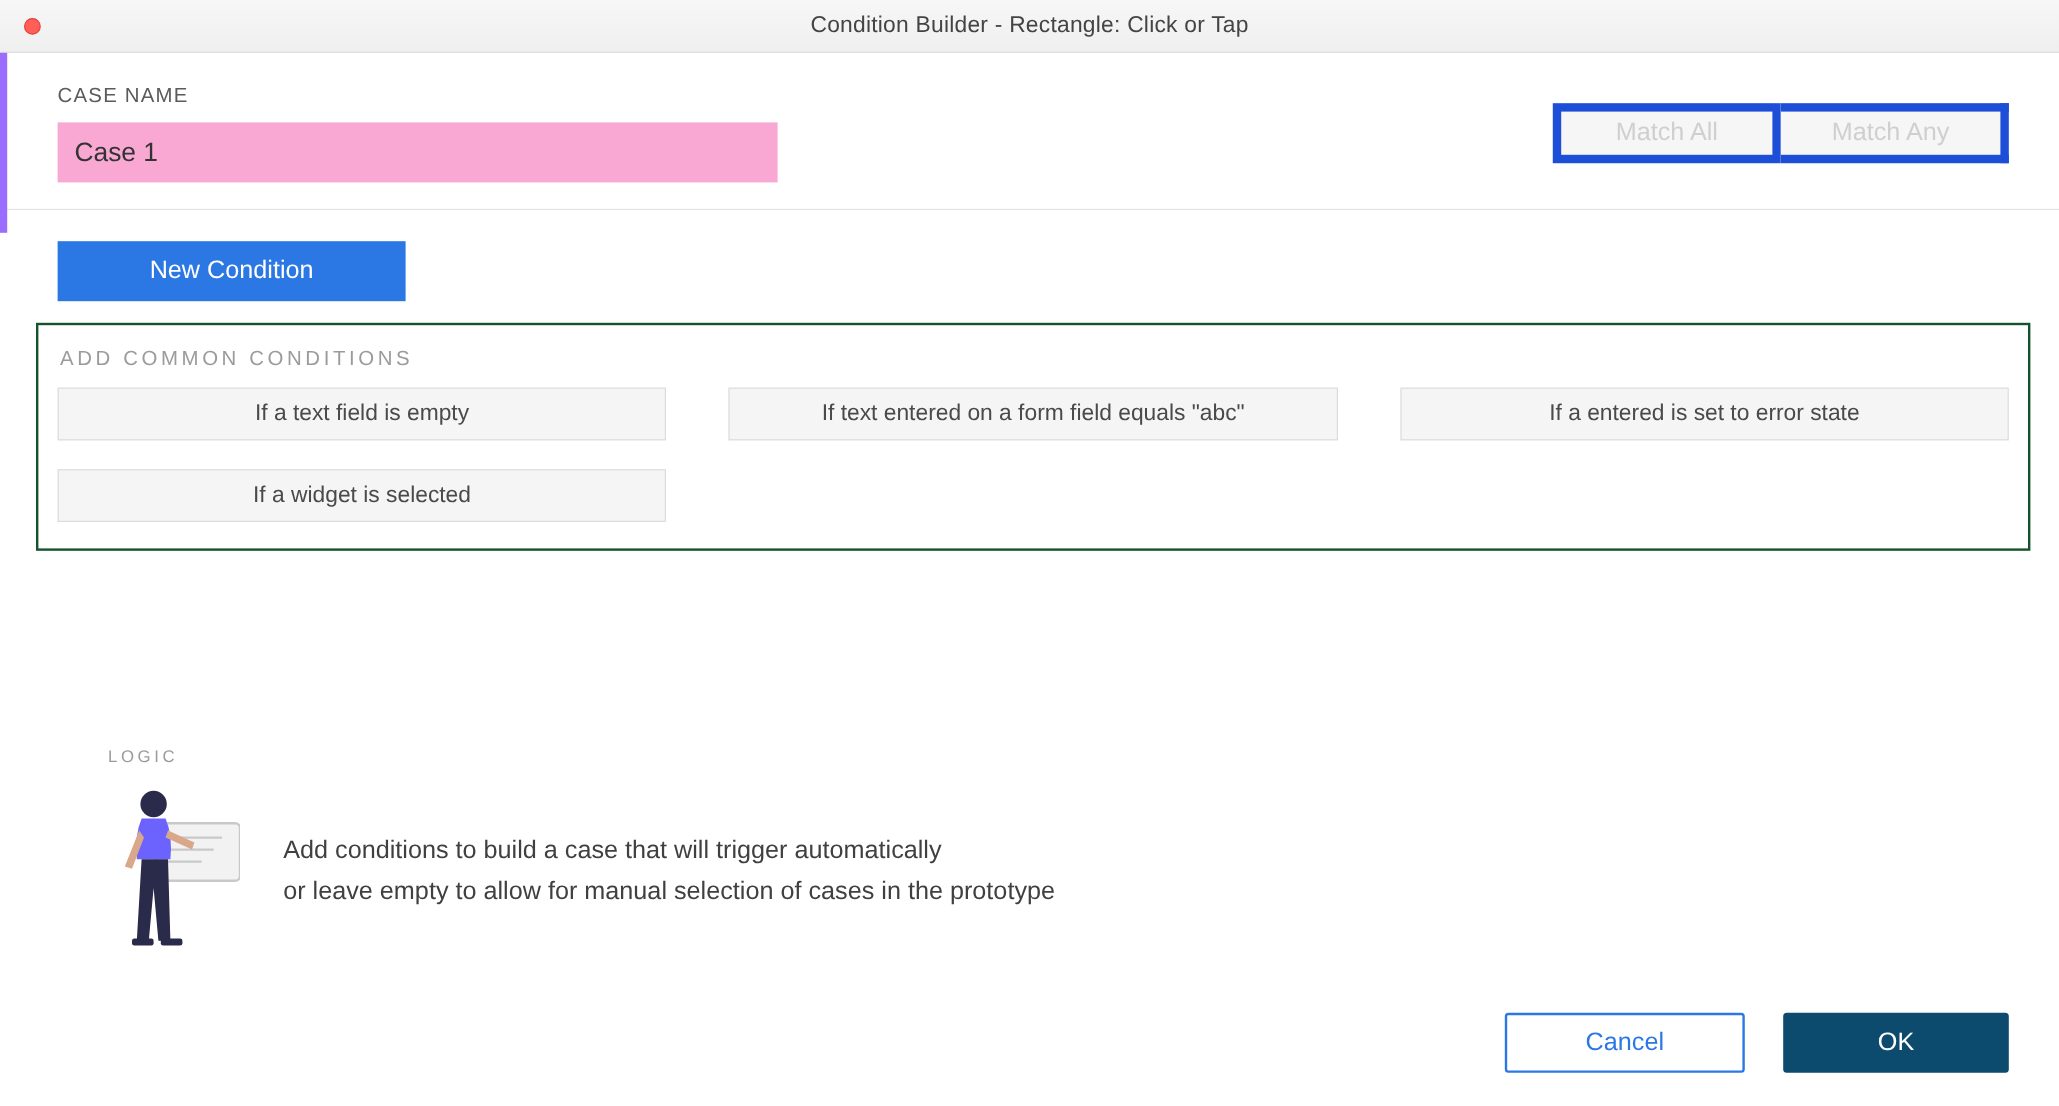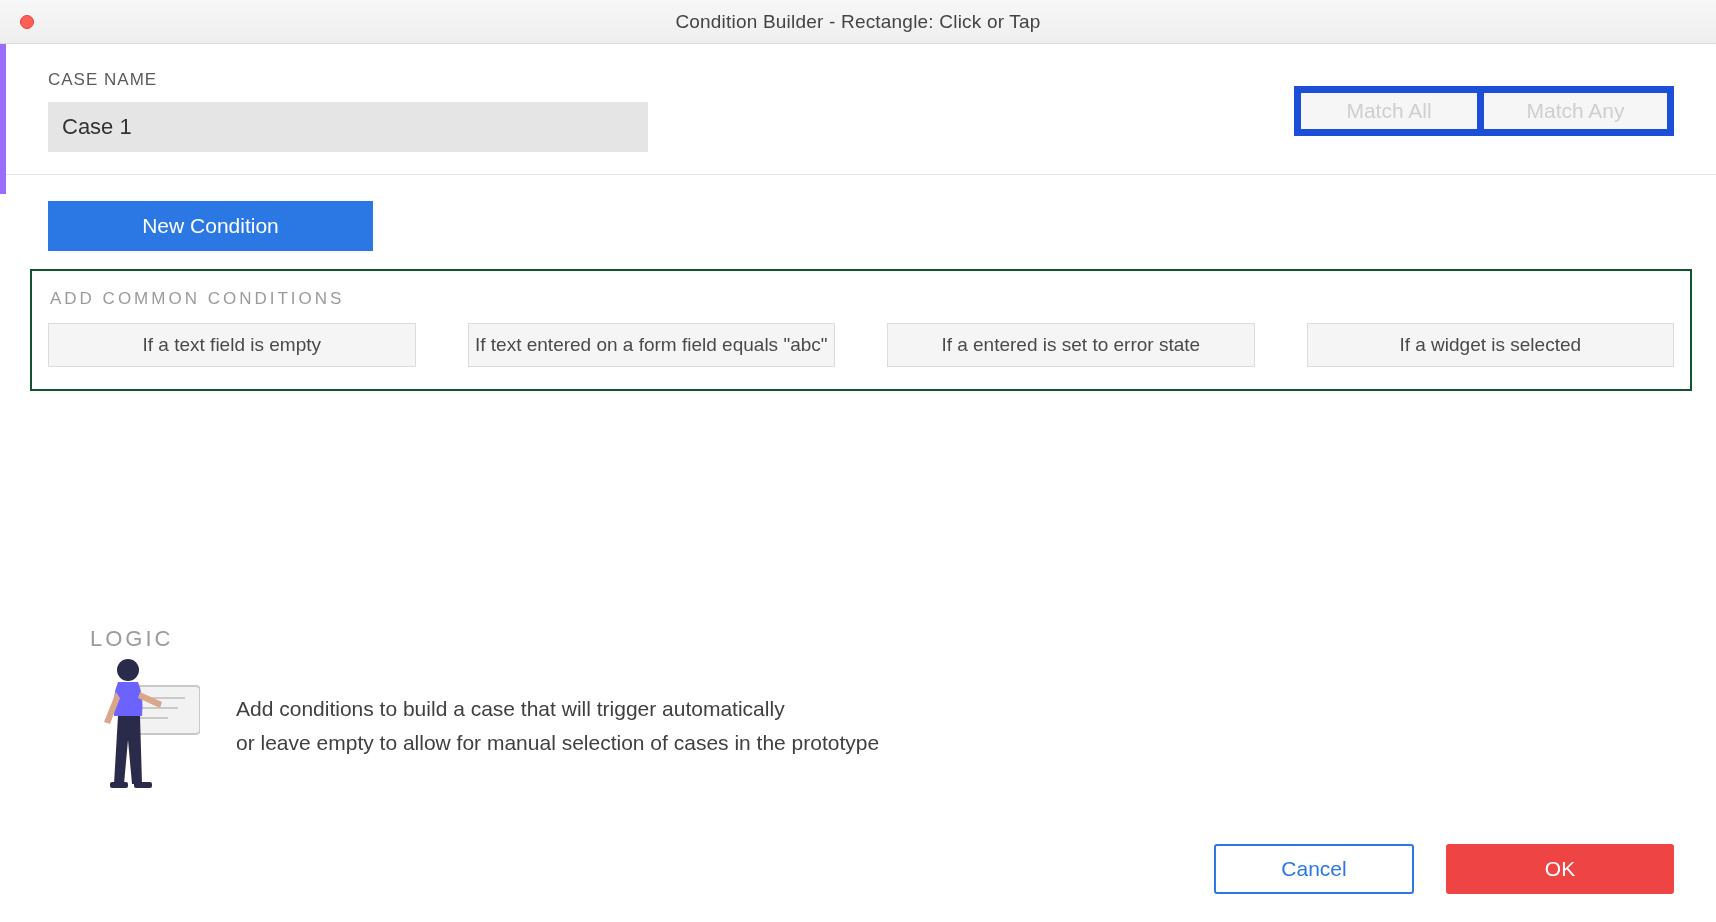--- a/index.html
+++ b/index.html
@@ -78,21 +78,21 @@
     }
     .case-label {
       font-size: 17px;
       color: #5b5b5b;
       letter-spacing: 1px;
       margin-bottom: 12px;
     }
     .case-input {
       width: 600px;
       height: 50px;
-      background: #e5e5e5;
+      background: #f9a8d4;
       border: none;
       padding: 0 14px;
       font-size: 22px;
       color: #333;
       outline: none;
     }
     .match-group {
       display: flex;
       gap: 0;
     }
@@ -111,60 +111,60 @@
     .main-area {
       padding: 26px 42px 0 42px;
       flex: 1;
       display: flex;
       flex-direction: column;
     }
     .new-condition-btn {
       background: #2b78e4;
       color: #fff;
       border: none;
-      width: 325px;
+      width: 290px;
       height: 50px;
       font-size: 21px;
       cursor: pointer;
       margin-bottom: 18px;
     }
     .highlight-box {
       border: 2px solid #14532d;
       padding: 18px 16px 22px 16px;
       margin: 0 -18px;
     }
     .sub-heading {
       font-size: 17px;
       color: #9b9b9b;
       letter-spacing: 3px;
       margin-bottom: 14px;
       padding-left: 2px;
     }
     .common-grid {
       display: grid;
-      grid-template-columns: repeat(4, 1fr);
-      gap: 6px 52px;
+      grid-template-columns: repeat(3, 1fr);
+      gap: 24px 52px;
     }
     .common-btn {
       height: 44px;
       background: #f5f5f5;
       border: 1px solid #dcdcdc;
       font-size: 19px;
       color: #4a4a4a;
       cursor: pointer;
     }
     .logic-section {
       margin-top: auto;
       padding: 0 42px 30px 42px;
     }
     .logic-heading {
-      font-size: 22px;
+      font-size: 14px;
       color: #9b9b9b;
       letter-spacing: 3px;
-      margin-bottom: 4px;
+      margin-bottom: 18px;
     }
     .logic-row {
       display: flex;
       align-items: center;
       gap: 36px;
     }
     .illustration {
       width: 110px;
       height: 140px;
       position: relative;
@@ -184,23 +184,23 @@
       width: 200px;
       height: 50px;
       background: #fff;
       border: 2px solid #2b78e4;
       color: #2b78e4;
       font-size: 21px;
       cursor: pointer;
       border-radius: 3px;
     }
     .btn-primary {
-      width: 228px;
-      height: 50px;
-      background: #ef4444;
+      width: 188px;
+      height: 50px;
+      background: #0c4a6e;
       border: none;
       color: #fff;
       font-size: 21px;
       cursor: pointer;
       border-radius: 3px;
     }
   </style>
 </head>
 <body>
 

